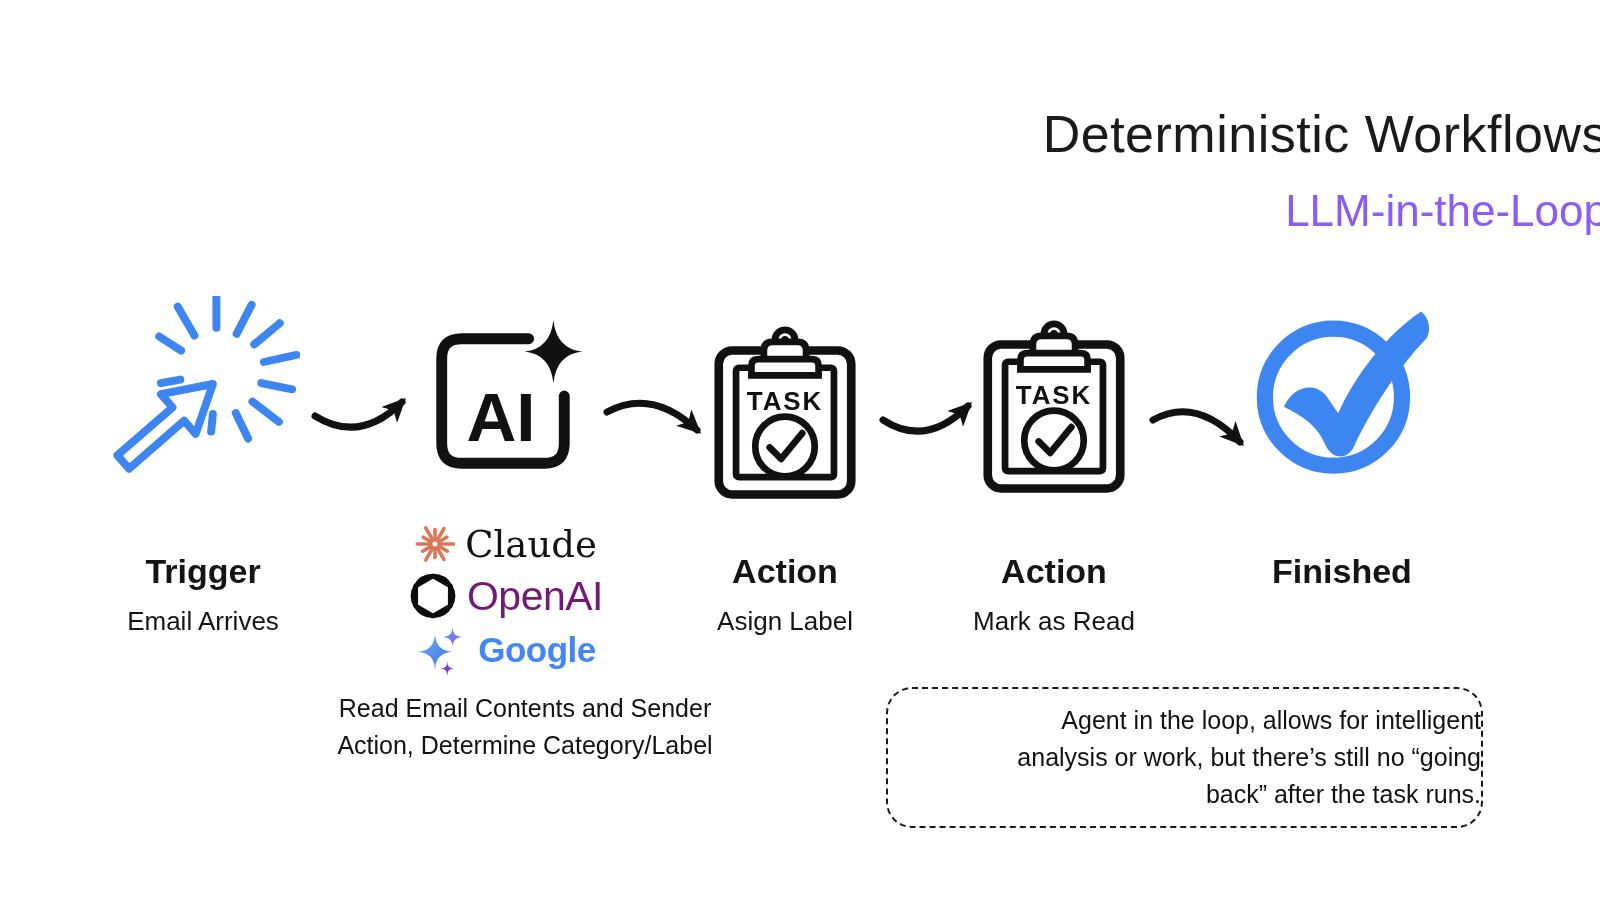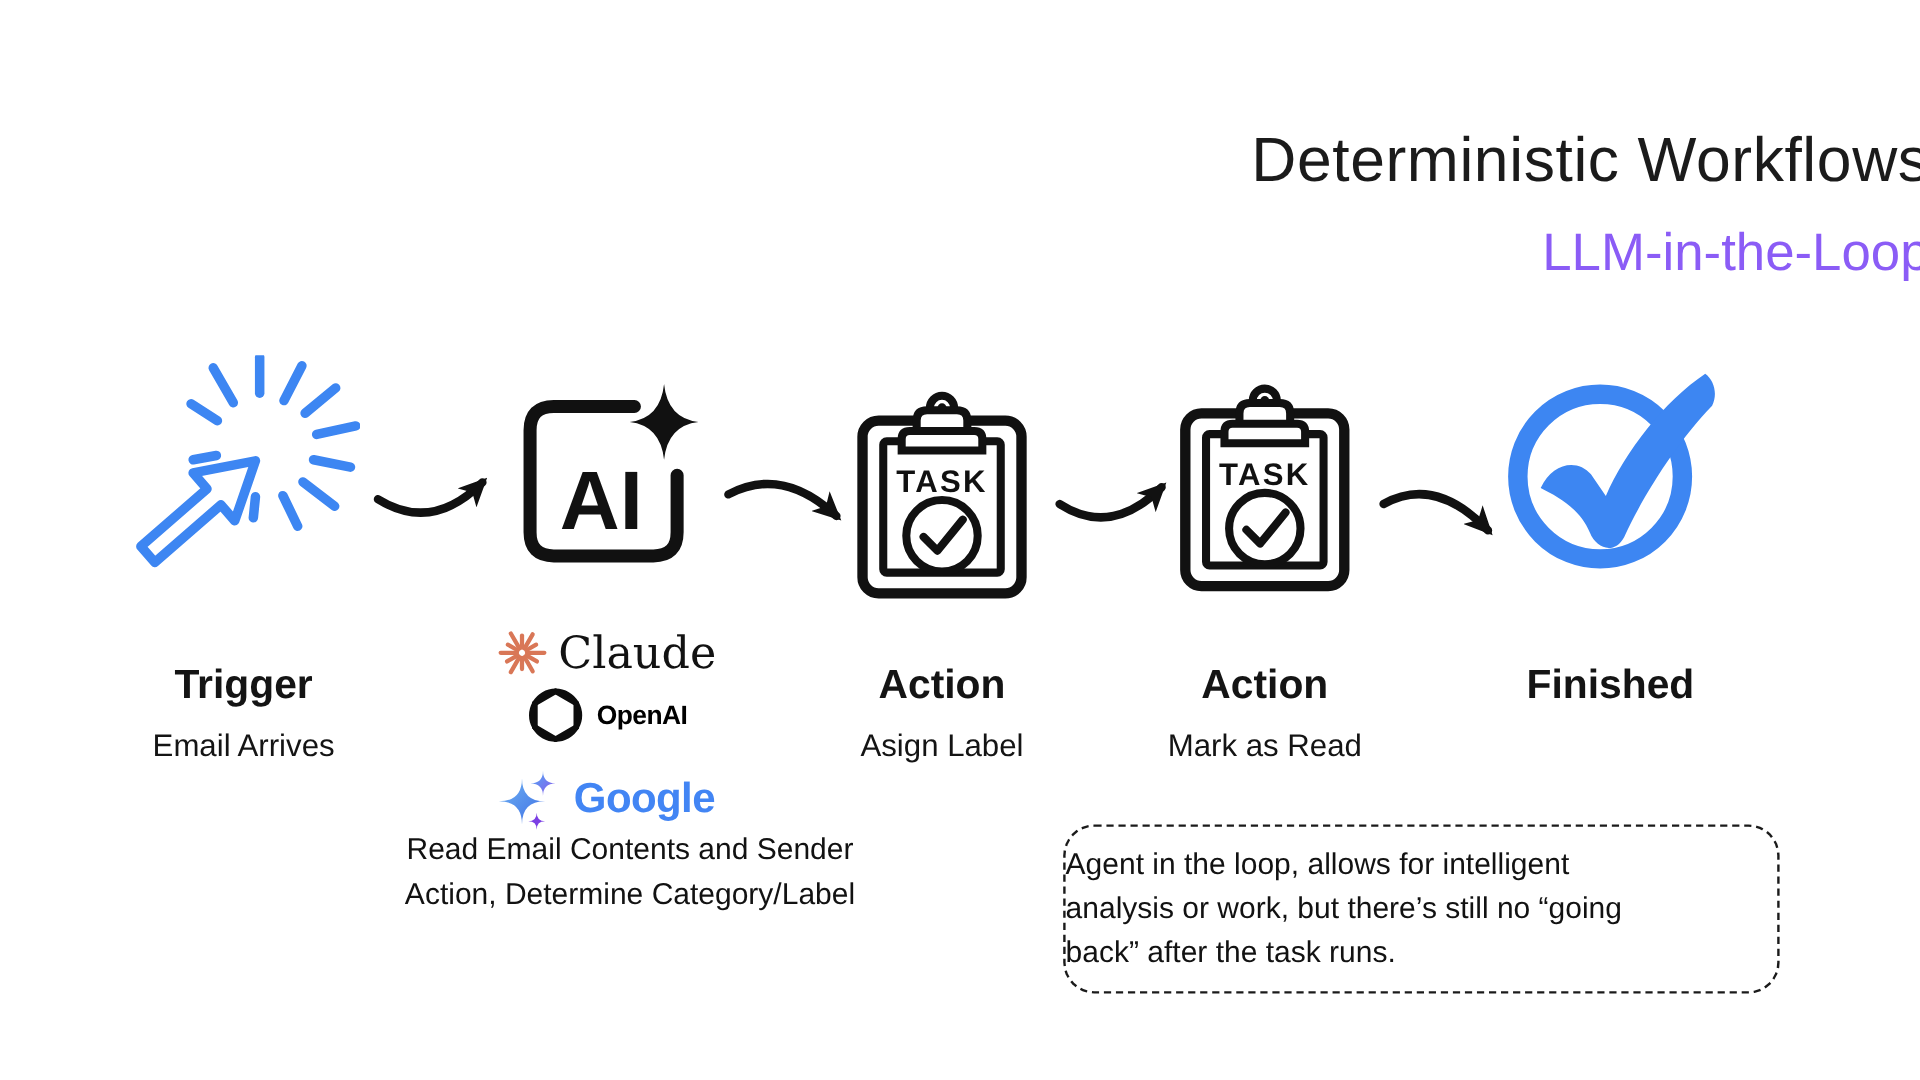--- a/index.html
+++ b/index.html
@@ -9,26 +9,26 @@
   }
   .abs{position:absolute;}
   .titles{left:0;top:104px;width:1568px;text-align:right;margin-left:40px;}
   .title{font-size:52px;font-weight:500;letter-spacing:.5px;color:#1b1b1b;}
   .subtitle{font-size:44px;font-weight:500;margin-top:22px;color:#8b5cf6;}
   .step-label{font-size:34px;font-weight:700;text-align:center;color:#141414;}
   .step-sub{font-size:26px;font-weight:400;text-align:center;color:#141414;}
   .providers{left:372px;top:522px;width:266px;display:flex;flex-direction:column;align-items:center;}
   .prov-row{display:flex;align-items:center;justify-content:center;gap:8px;}
   .claude-text{font-family:"DejaVu Serif",serif;font-size:37px;font-weight:500;color:#121212;}
-  .openai-text{font-size:22px;font-weight:700;color:#000000;letter-spacing:-0.5px;}
+  .openai-text{font-size:41px;font-weight:400;color:#701a75;letter-spacing:-0.5px;}
   .google-text{font-size:35px;font-weight:700;color:#4285F4;letter-spacing:-0.5px;}
   .desc{left:272px;top:690px;width:506px;text-align:center;font-size:25px;line-height:37px;color:#121212;}
   .note-box{
     left:886px;top:687px;width:597px;height:141px;border:2.5px dashed #1a1a1a;border-radius:26px;
-    box-sizing:border-box;display:flex;flex-direction:column;align-items:flex-start;justify-content:center;
+    box-sizing:border-box;display:flex;flex-direction:column;align-items:flex-end;justify-content:center;
     font-size:25px;line-height:37px;color:#121212;text-align:center;
   }
   svg{display:block;}
 </style>
 </head>
 <body>
 
 <div class="abs titles">
   <div class="title">Deterministic Workflows</div>
   <div class="subtitle">LLM-in-the-Loop</div>
@@ -98,21 +98,21 @@
         <path d="M0,-26 A26,26 0 0 1 22.5,-13 L22.5,13"></path>
         <path d="M0,-26 A26,26 0 0 1 22.5,-13 L22.5,13" transform="rotate(60)"></path>
         <path d="M0,-26 A26,26 0 0 1 22.5,-13 L22.5,13" transform="rotate(120)"></path>
         <path d="M0,-26 A26,26 0 0 1 22.5,-13 L22.5,13" transform="rotate(180)"></path>
         <path d="M0,-26 A26,26 0 0 1 22.5,-13 L22.5,13" transform="rotate(240)"></path>
         <path d="M0,-26 A26,26 0 0 1 22.5,-13 L22.5,13" transform="rotate(300)"></path>
       </g>
     </svg>
     <span class="openai-text">OpenAI</span>
   </div>
-  <div class="prov-row" style="margin-top:16px;">
+  <div class="prov-row" style="margin-top:0;">
     <svg width="56" height="56" viewBox="0 0 64 64">
       <defs>
         <linearGradient id="g1" x1="0" y1="0" x2="1" y2="1">
           <stop offset="0" stop-color="#6FB3F2"></stop>
             <stop offset="1" stop-color="#3E6EE5"></stop>
         </linearGradient>
         <linearGradient id="g2" x1="0" y1="0" x2="1" y2="1">
           <stop offset="0" stop-color="#4FADF3"></stop>
             <stop offset="1" stop-color="#8B54EC"></stop>
         </linearGradient>

